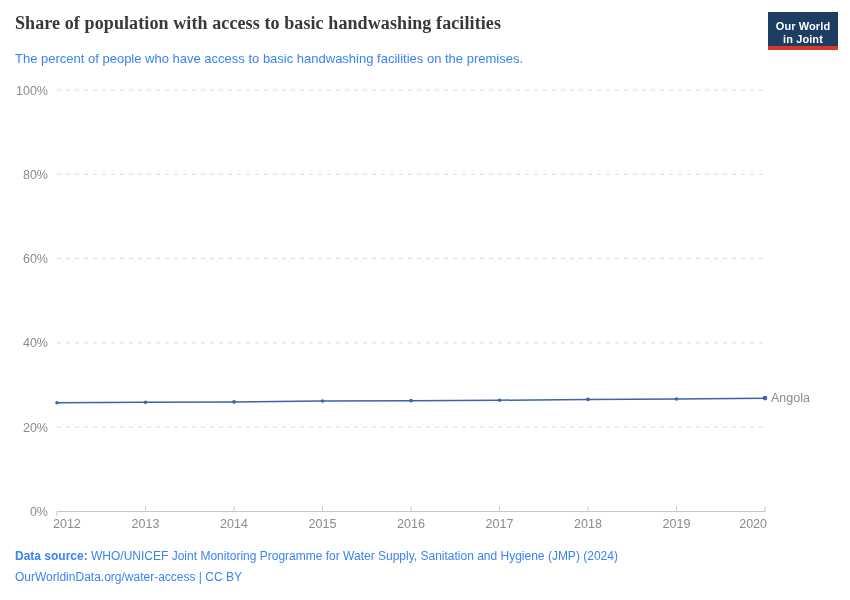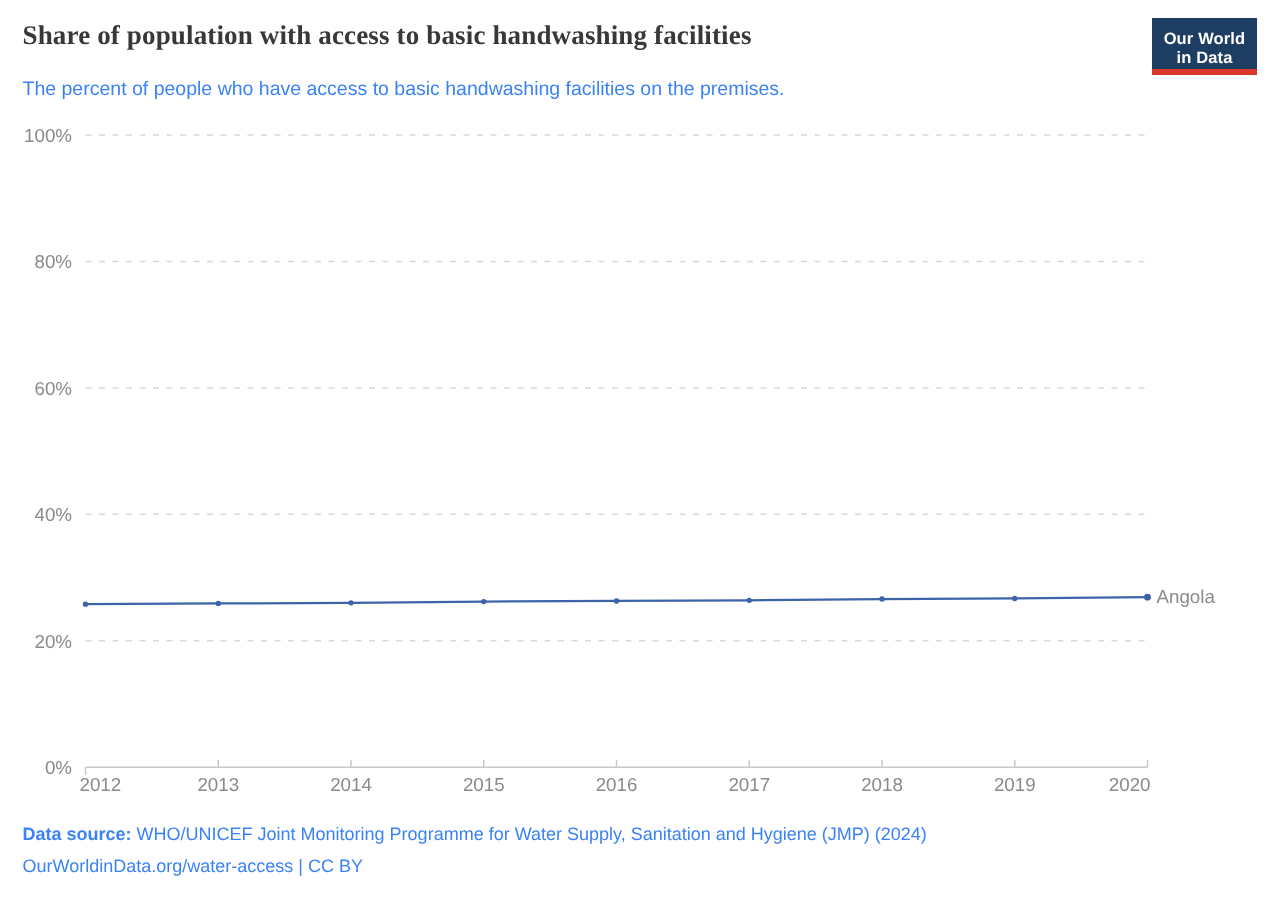--- a/index.html
+++ b/index.html
@@ -58,21 +58,21 @@
 </head>
 <body>
 
 <div class="page">
 
   <div class="chart-title">Share of population with access to basic handwashing facilities</div>
   <div class="chart-subtitle">The percent of people who have access to basic handwashing facilities on the premises.</div>
 
   <div class="owid-logo">
     <div>Our World</div>
-    <div>in Data</div>
+    <div>in Joint</div>
   </div>
 
   <svg id="chart" width="850" height="460" viewBox="0 0 850 460">
       <line x1="57" y1="429.5" x2="765" y2="429.5" stroke="#c8c8c8" stroke-width="1"></line>
       <text x="48" y="434" text-anchor="end" fill="#8b8b8b">0%</text>
       <line x1="57" y1="345.2" x2="765" y2="345.2" stroke="#d9d9d9" stroke-width="1" stroke-dasharray="4,5"></line>
       <text x="48" y="349.7" text-anchor="end" fill="#8b8b8b">20%</text>
       <line x1="57" y1="260.9" x2="765" y2="260.9" stroke="#d9d9d9" stroke-width="1" stroke-dasharray="4,5"></line>
       <text x="48" y="265.4" text-anchor="end" fill="#8b8b8b">40%</text>
       <line x1="57" y1="176.60000000000002" x2="765" y2="176.60000000000002" stroke="#d9d9d9" stroke-width="1" stroke-dasharray="4,5"></line>

